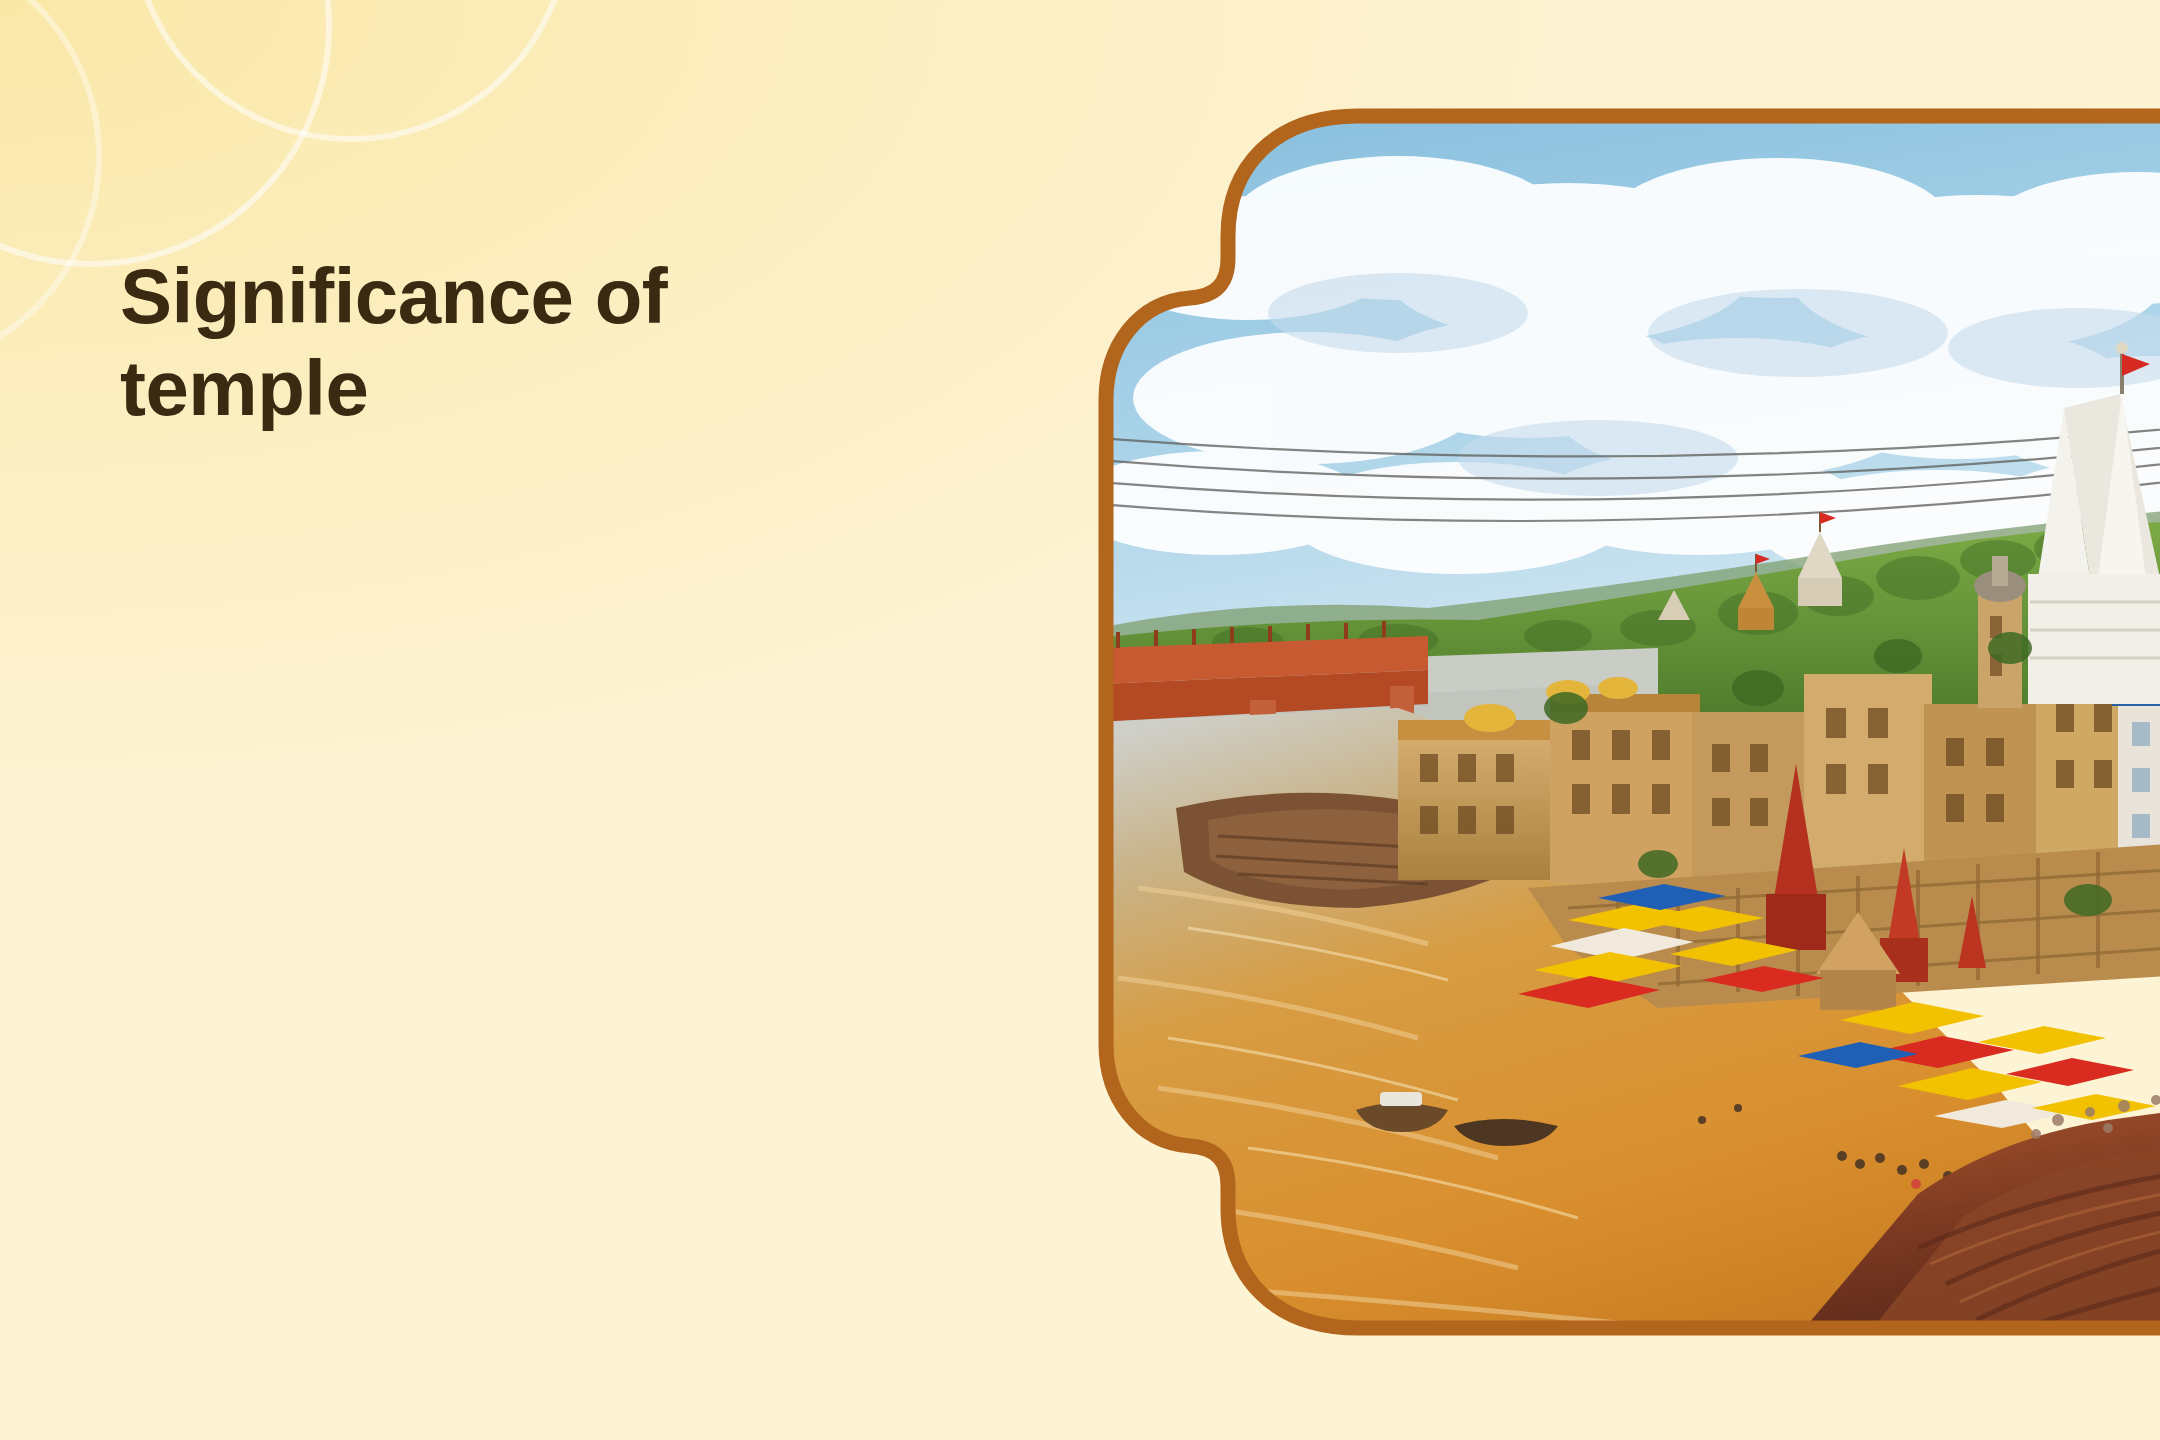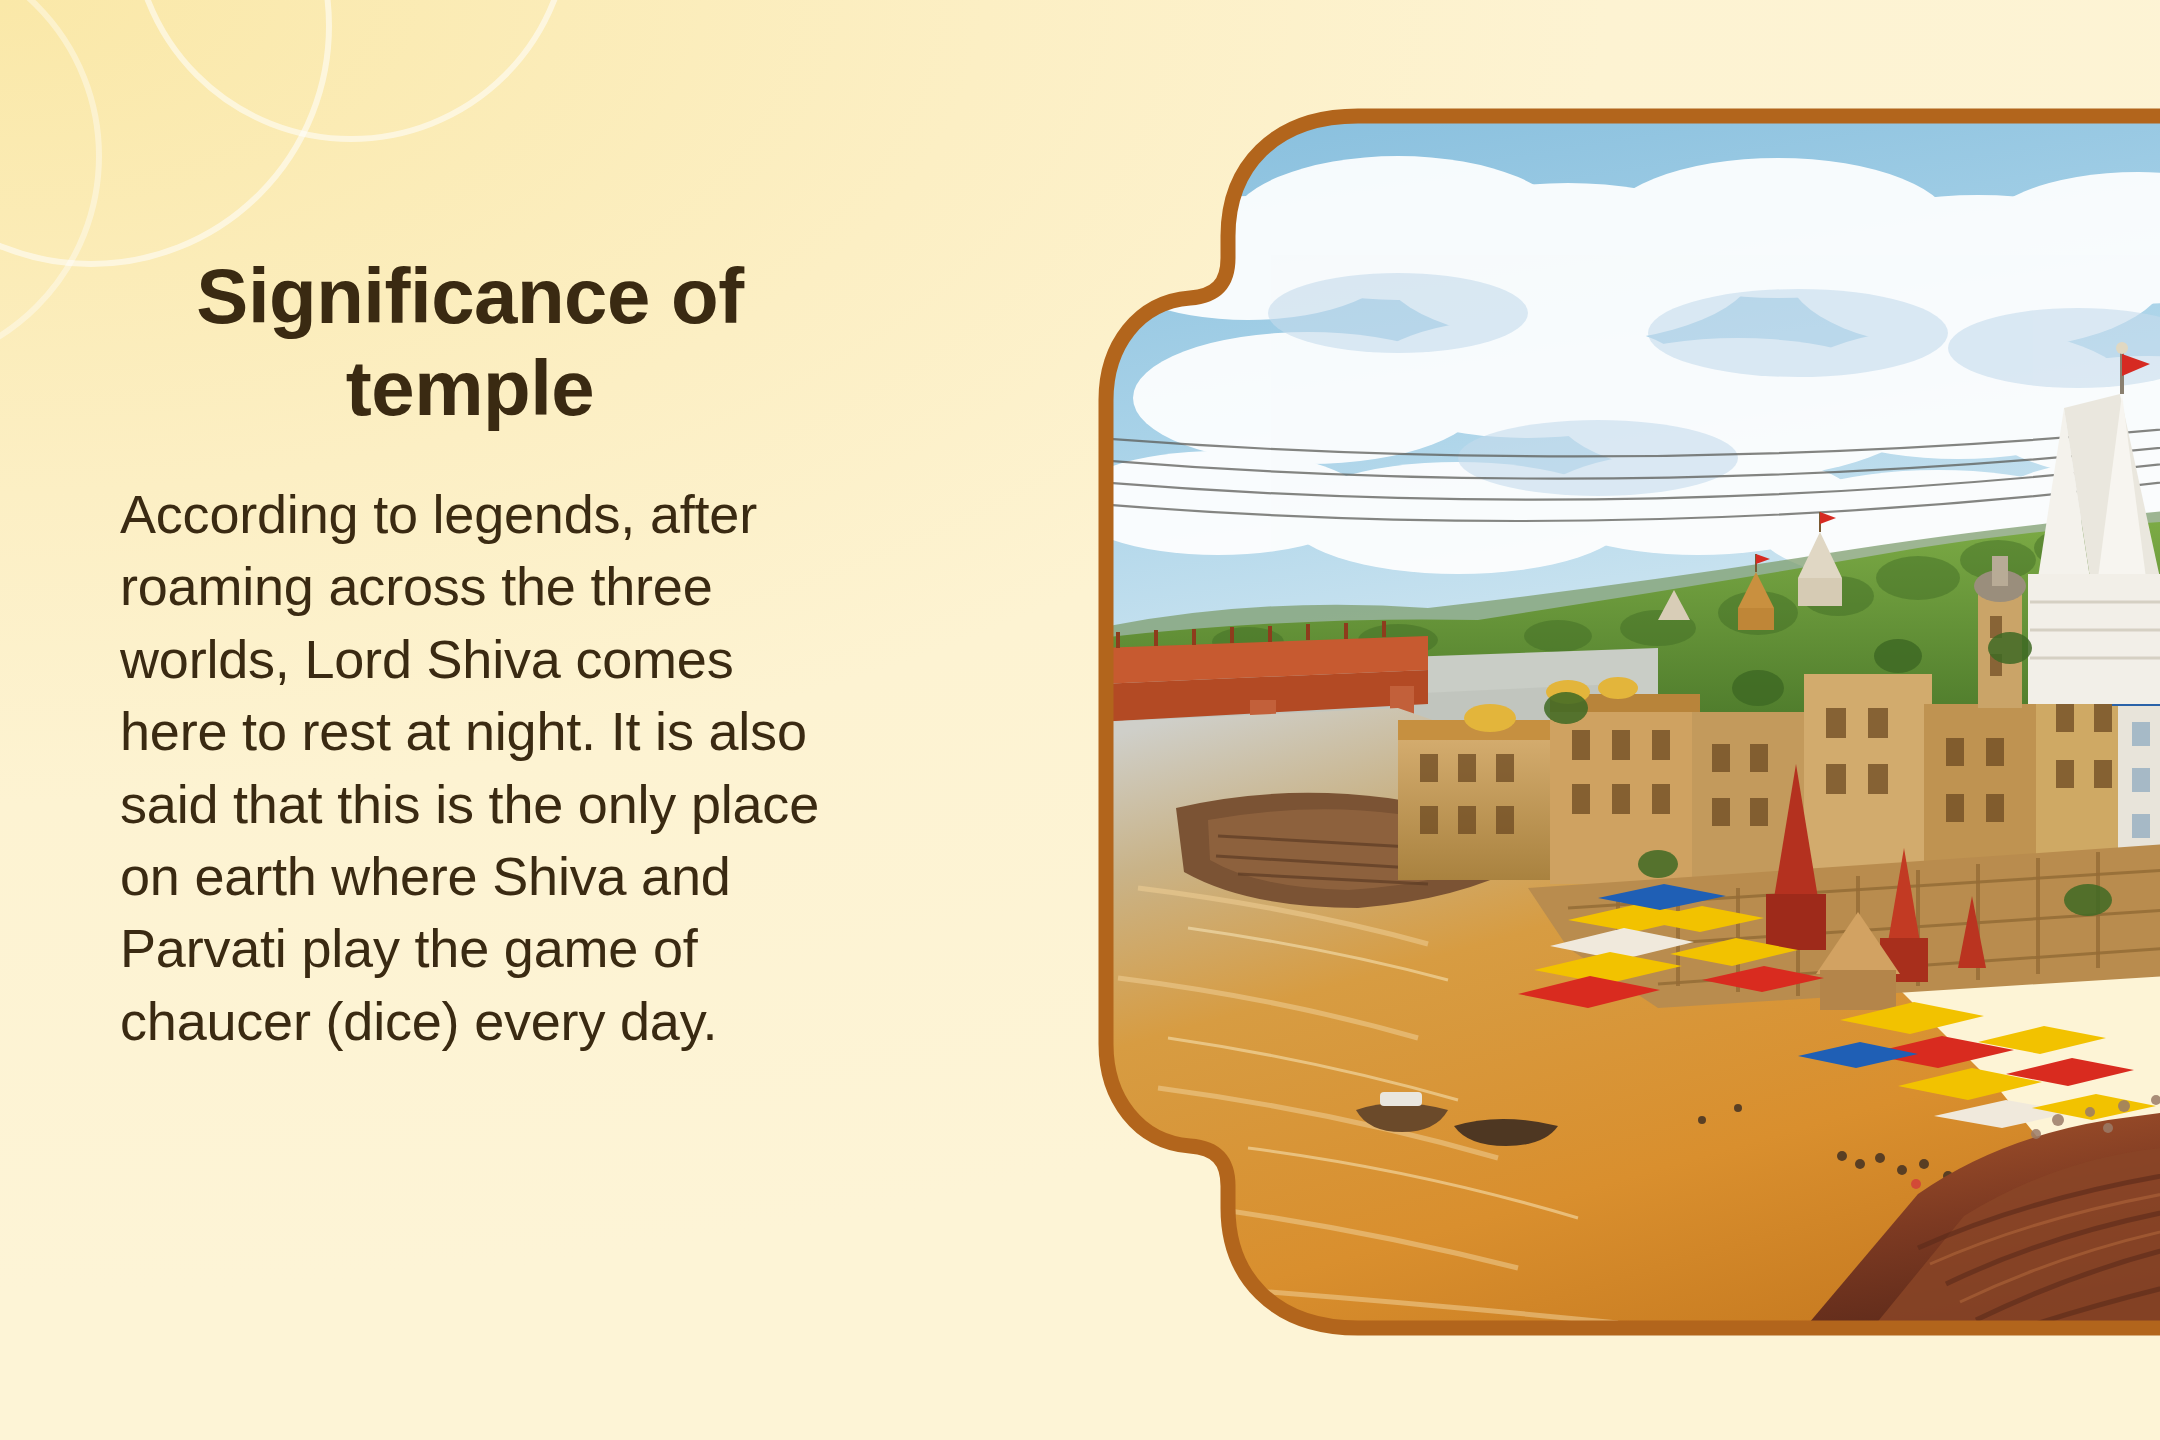--- a/index.html
+++ b/index.html
@@ -19,21 +19,21 @@
   .deco.c1{left:-150px;top:-215px;width:470px;height:470px;}
   .deco.c2{left:130px;top:-300px;width:430px;height:430px;}
   .deco.c3{left:-330px;top:-60px;width:420px;height:420px;border-color:rgba(255,255,255,.40);}
 
   
   .textcol{
     position:absolute;left:120px;top:250px;width:700px;
   }
   .heading{
     font-size:78px;line-height:1.18;font-weight:700;color:#3a2a12;
-    letter-spacing:-0.5px;margin:0 0 44px 0;white-space:pre-line;text-align:center;
+    letter-spacing:-0.5px;margin:0 0 44px 0;white-space:pre-line;
   }
   .body-copy{
     font-size:54px;line-height:1.34;font-weight:400;color:#3a2a12;
     margin:0;letter-spacing:-0.2px;
   }
 
   
   .framewrap{
     position:absolute;left:1098px;top:108px;width:1100px;height:1228px;
   }
@@ -44,21 +44,20 @@
 
 <div class="slide">
 
   <div class="deco c1"></div>
   <div class="deco c2"></div>
   <div class="deco c3"></div>
 
   <div class="textcol">
     <h1 class="heading">Significance of
 temple</h1>
-    <p class="body-copy">According to legends, after roaming across the three worlds, Lord Shiva comes here to rest at night. It is also said that this is the only place on earth where Shiva and Parvati play the game of chaucer (dice) every day.</p>
   </div>
 
   <div class="framewrap">
     <svg class="frame-svg" viewBox="0 0 1100 1228" preserveAspectRatio="none">
       <defs>
 
         <clipPath id="frameClip">
           <path d="M 1100 8
                    L 260 8
                    C 175 8 130 60 130 128

